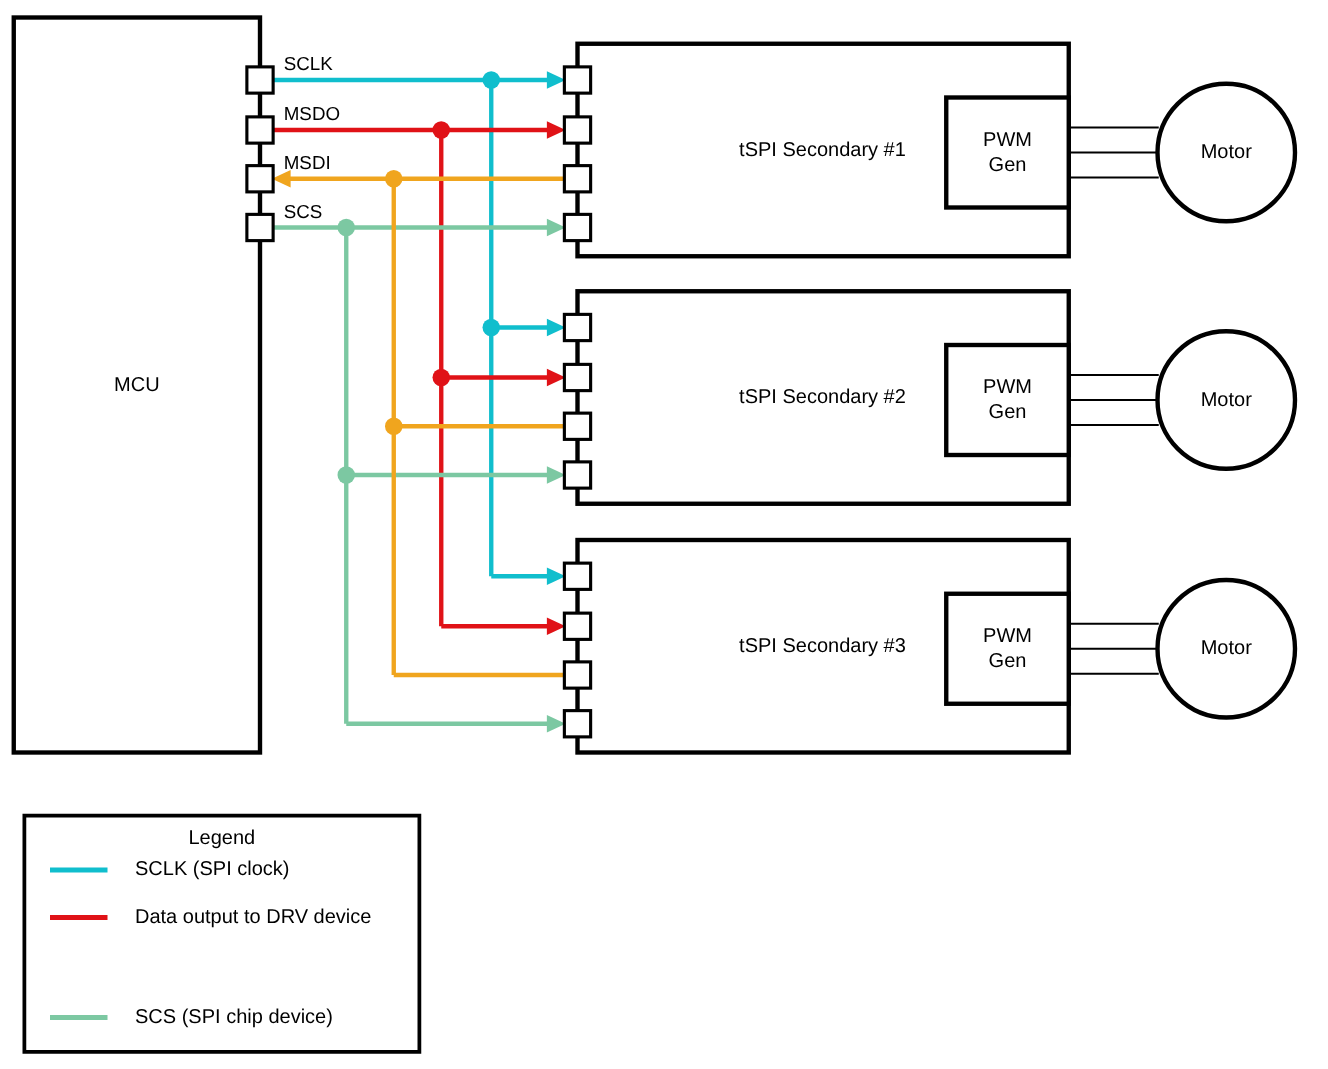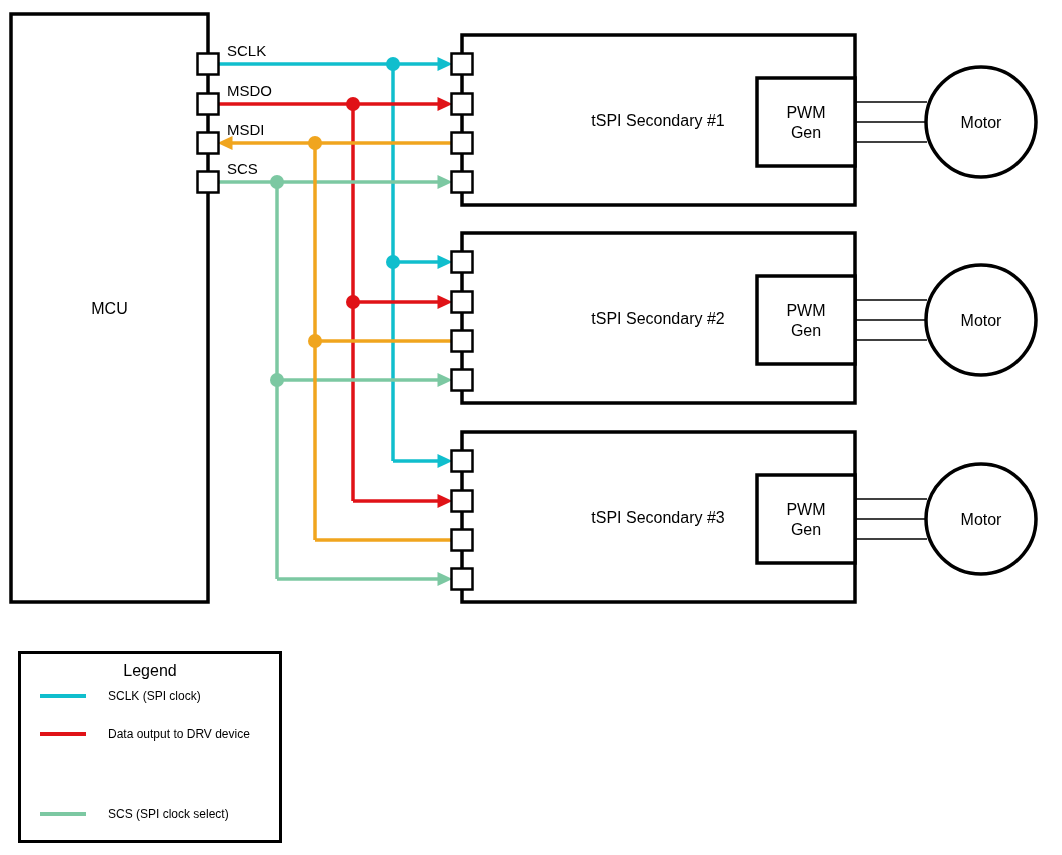--- a/index.html
+++ b/index.html
@@ -1,23 +1,23 @@
 <!DOCTYPE html>
 <html><head>
 <meta charset="utf-8">
 <style>
   html,body{margin:0;padding:0;background:#ffffff;}
   body{width:1062px;height:855px;position:relative;font-family:"Liberation Sans",sans-serif;color:#000;}
   .canvas{position:absolute;left:0;top:0;width:1062px;height:855px;}
   svg text{font-family:"Liberation Sans",sans-serif;fill:#000;}
-  .legend{position:absolute;left:18px;top:651px;width:264px;height:192px;border:3px solid #000;background:#fff;box-sizing:border-box;}
+  .legend{position:absolute;left:18px;top:651px;width:319px;height:192px;border:3px solid #000;background:#fff;box-sizing:border-box;}
   .legend-title{position:absolute;left:0;top:8px;width:100%;text-align:center;font-size:16px;}
   .legend-row{position:absolute;left:19px;height:20px;display:flex;align-items:center;}
   .legend-row .swatch{width:46px;height:4px;margin-right:22px;flex:0 0 auto;}
-  .legend-row .lab{font-size:12px;white-space:nowrap;}
+  .legend-row .lab{font-size:16px;white-space:nowrap;}
   .lr0{top:32px}.lr1{top:70px}.lr2{top:110px}.lr3{top:150px}
 </style>
 </head>
 <body>
 
 <div class="canvas">
   <svg id="diagram" width="1062" height="855" viewBox="0 0 1062 855" xmlns="http://www.w3.org/2000/svg">
       <g>
         <line x1="217.5" y1="64" x2="439.5" y2="64" stroke="#10BECD" stroke-width="3.5"></line>
         <polygon points="452.5,64 437.5,57 437.5,71" fill="#10BECD"></polygon>
@@ -127,16 +127,16 @@
     <div class="legend-row lr0">
       <div class="swatch" style="background: rgb(16, 190, 205);"></div>
       <div class="lab">SCLK (SPI clock)</div>
     </div>
     <div class="legend-row lr1">
       <div class="swatch" style="background: rgb(224, 18, 23);"></div>
       <div class="lab">Data output to DRV device</div>
     </div>
     <div class="legend-row lr3">
       <div class="swatch" style="background: rgb(124, 200, 162);"></div>
-      <div class="lab">SCS (SPI clock select)</div>
+      <div class="lab">SCS (SPI chip device)</div>
     </div>
   </div>
 </div>
 
 </body></html>

